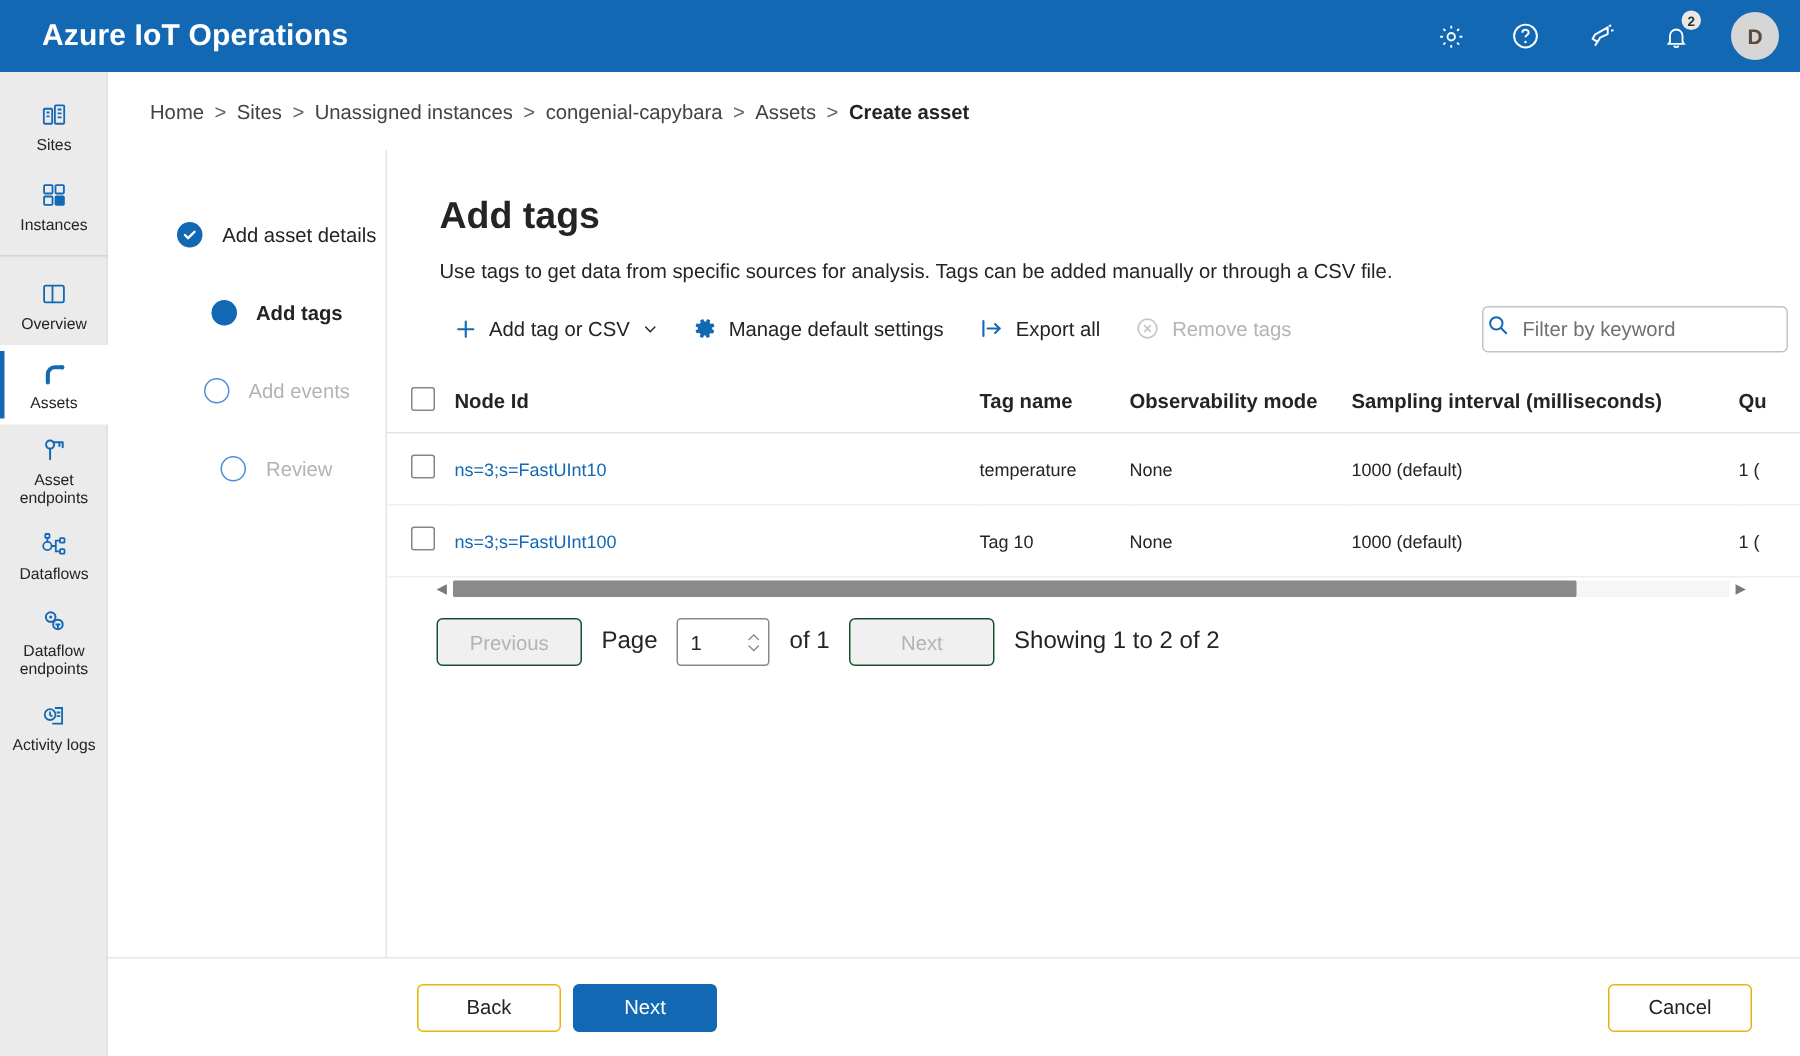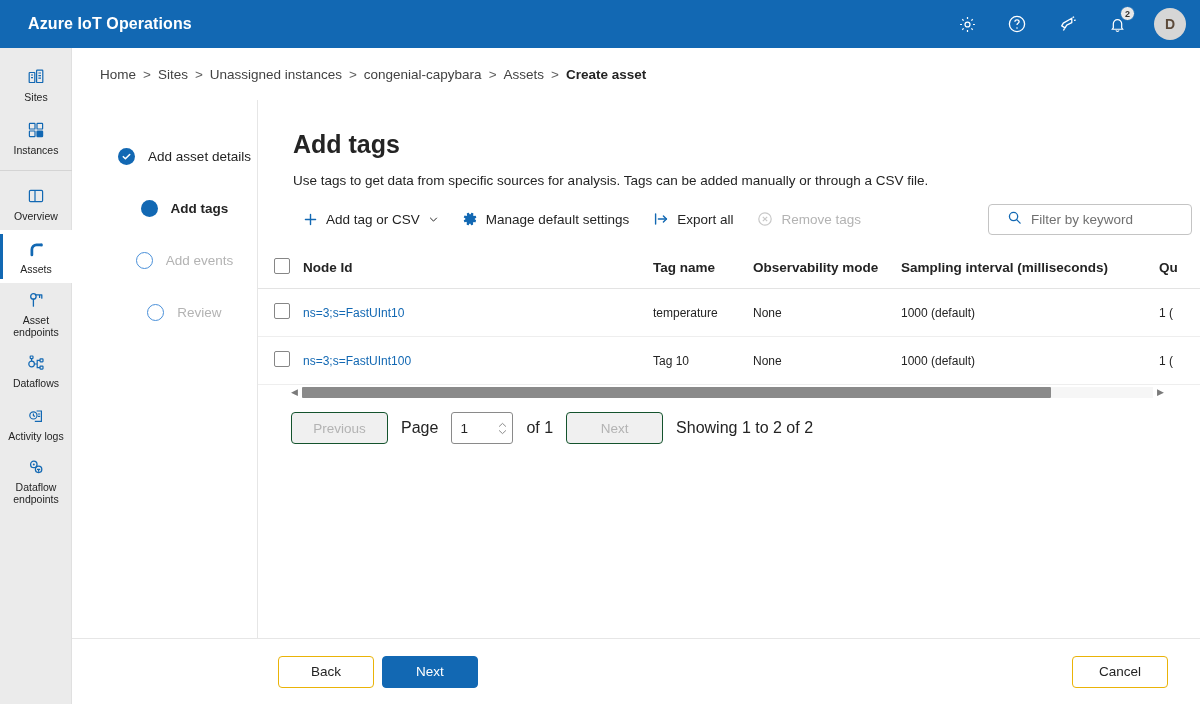--- a/index.html
+++ b/index.html
@@ -11,21 +11,21 @@
   }
   .app { position: relative; width: 1200px; height: 704px; }
 
   
   .topbar {
     position: absolute; top: 0; left: 0; width: 1200px; height: 48px;
     background: #1268b3;
     display: flex; align-items: center; justify-content: space-between;
   }
   .brand {
-    color: #ffffff; font-size: 16px; font-weight: bold;
+    color: #ffffff; font-size: 20px; font-weight: bold;
     padding-left: 28px; letter-spacing: 0.1px;
   }
   .topbar-actions { display: flex; align-items: center; gap: 20px; padding-right: 14px; }
   .ticon {
     width: 30px; height: 30px; display: flex; align-items: center; justify-content: center;
     color: #ffffff; position: relative; cursor: pointer;
   }
   .ticon svg { display: block; }
   .badge {
     position: absolute; top: -3px; right: -3px;
@@ -122,21 +122,21 @@
     font-size: 13.5px; color: #242424; cursor: pointer; white-space: nowrap;
   }
   .tbtn .tbicon { color: #1268b3; display: flex; align-items: center; }
   .tbtn.disabled { color: #b3b3b3; cursor: default; }
   .tbtn.disabled .tbicon { color: #c8c8c8; }
   .tbtn .chev { color: #242424; margin-left: 1px; }
   .tspacer { flex: 1; }
   .searchbox {
     display: flex; align-items: center; gap: 9px;
     width: 204px; height: 31px; border: 1px solid #c4c4c4; border-radius: 4px;
-    padding: 0 18px; margin-right: 8px; background: #ffffff;
+    padding: 0 2px; margin-right: 8px; background: #ffffff;
   }
   .searchbox svg { color: #1268b3; flex-shrink: 0; }
   .searchbox input {
     border: none; outline: none; width: 100%;
     font-family: "Liberation Sans", sans-serif; font-size: 13.5px; color: #242424;
     background: transparent;
   }
   .searchbox input::placeholder { color: #707070; }
 
   
@@ -310,40 +310,40 @@
           <rect x="14" y="5.8" width="3" height="3" rx="0.5"></rect>
           <rect x="14" y="13.1" width="3" height="3" rx="0.5"></rect>
           <rect x="4.2" y="3" width="2.8" height="2.6" rx="0.5"></rect>
         </svg>
       </span>
       <span class="nlabel">Dataflows</span>
     </div>
 
     <div class="navitem">
       <span class="nicon">
+        <svg width="20" height="20" viewBox="0 0 20 20" fill="none" stroke="currentColor" stroke-width="1.3">
+          <circle cx="7.8" cy="7.4" r="3.2"></circle>
+          <circle cx="7.8" cy="7.4" r="1" fill="currentColor" stroke="none"></circle>
+          <circle cx="12.6" cy="12.3" r="3.2"></circle>
+          <path d="M11 12.3h3.2M12.6 12.3v2.4"></path>
+        </svg>
+      </span>
+      <span class="nlabel">Dataflow endpoints</span>
+    </div>
+
+    <div class="navitem">
+      <span class="nicon">
         <svg width="20" height="20" viewBox="0 0 20 20" fill="none" stroke="currentColor" stroke-width="1.2">
           <circle cx="7.4" cy="9.4" r="3.6"></circle>
           <path d="M7.4 7.4v2.2l1.5 1"></path>
           <path d="M10.6 5h4.8v10.4h-6.6"></path>
           <path d="M11.8 8h2.4M11.8 10.4h2.4"></path>
         </svg>
       </span>
       <span class="nlabel">Activity logs</span>
-    </div>
-
-    <div class="navitem">
-      <span class="nicon">
-        <svg width="20" height="20" viewBox="0 0 20 20" fill="none" stroke="currentColor" stroke-width="1.3">
-          <circle cx="7.8" cy="7.4" r="3.2"></circle>
-          <circle cx="7.8" cy="7.4" r="1" fill="currentColor" stroke="none"></circle>
-          <circle cx="12.6" cy="12.3" r="3.2"></circle>
-          <path d="M11 12.3h3.2M12.6 12.3v2.4"></path>
-        </svg>
-      </span>
-      <span class="nlabel">Dataflow endpoints</span>
     </div>
   </div>
 
   <div class="breadcrumb">
     <span class="crumb">Home</span>
     <span class="crumb-sep">&gt;</span>
     <span class="crumb">Sites</span>
     <span class="crumb-sep">&gt;</span>
     <span class="crumb">Unassigned instances</span>
     <span class="crumb-sep">&gt;</span>

